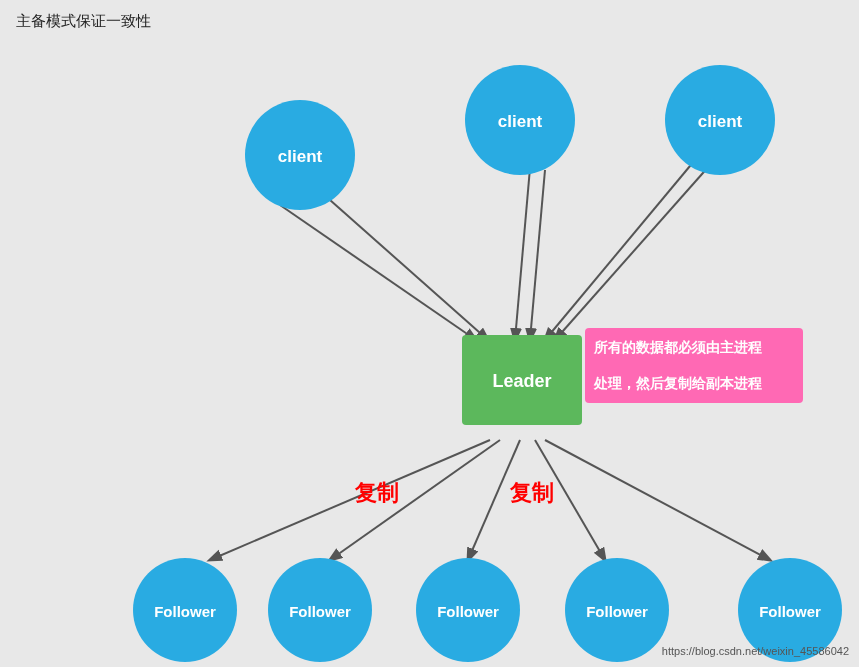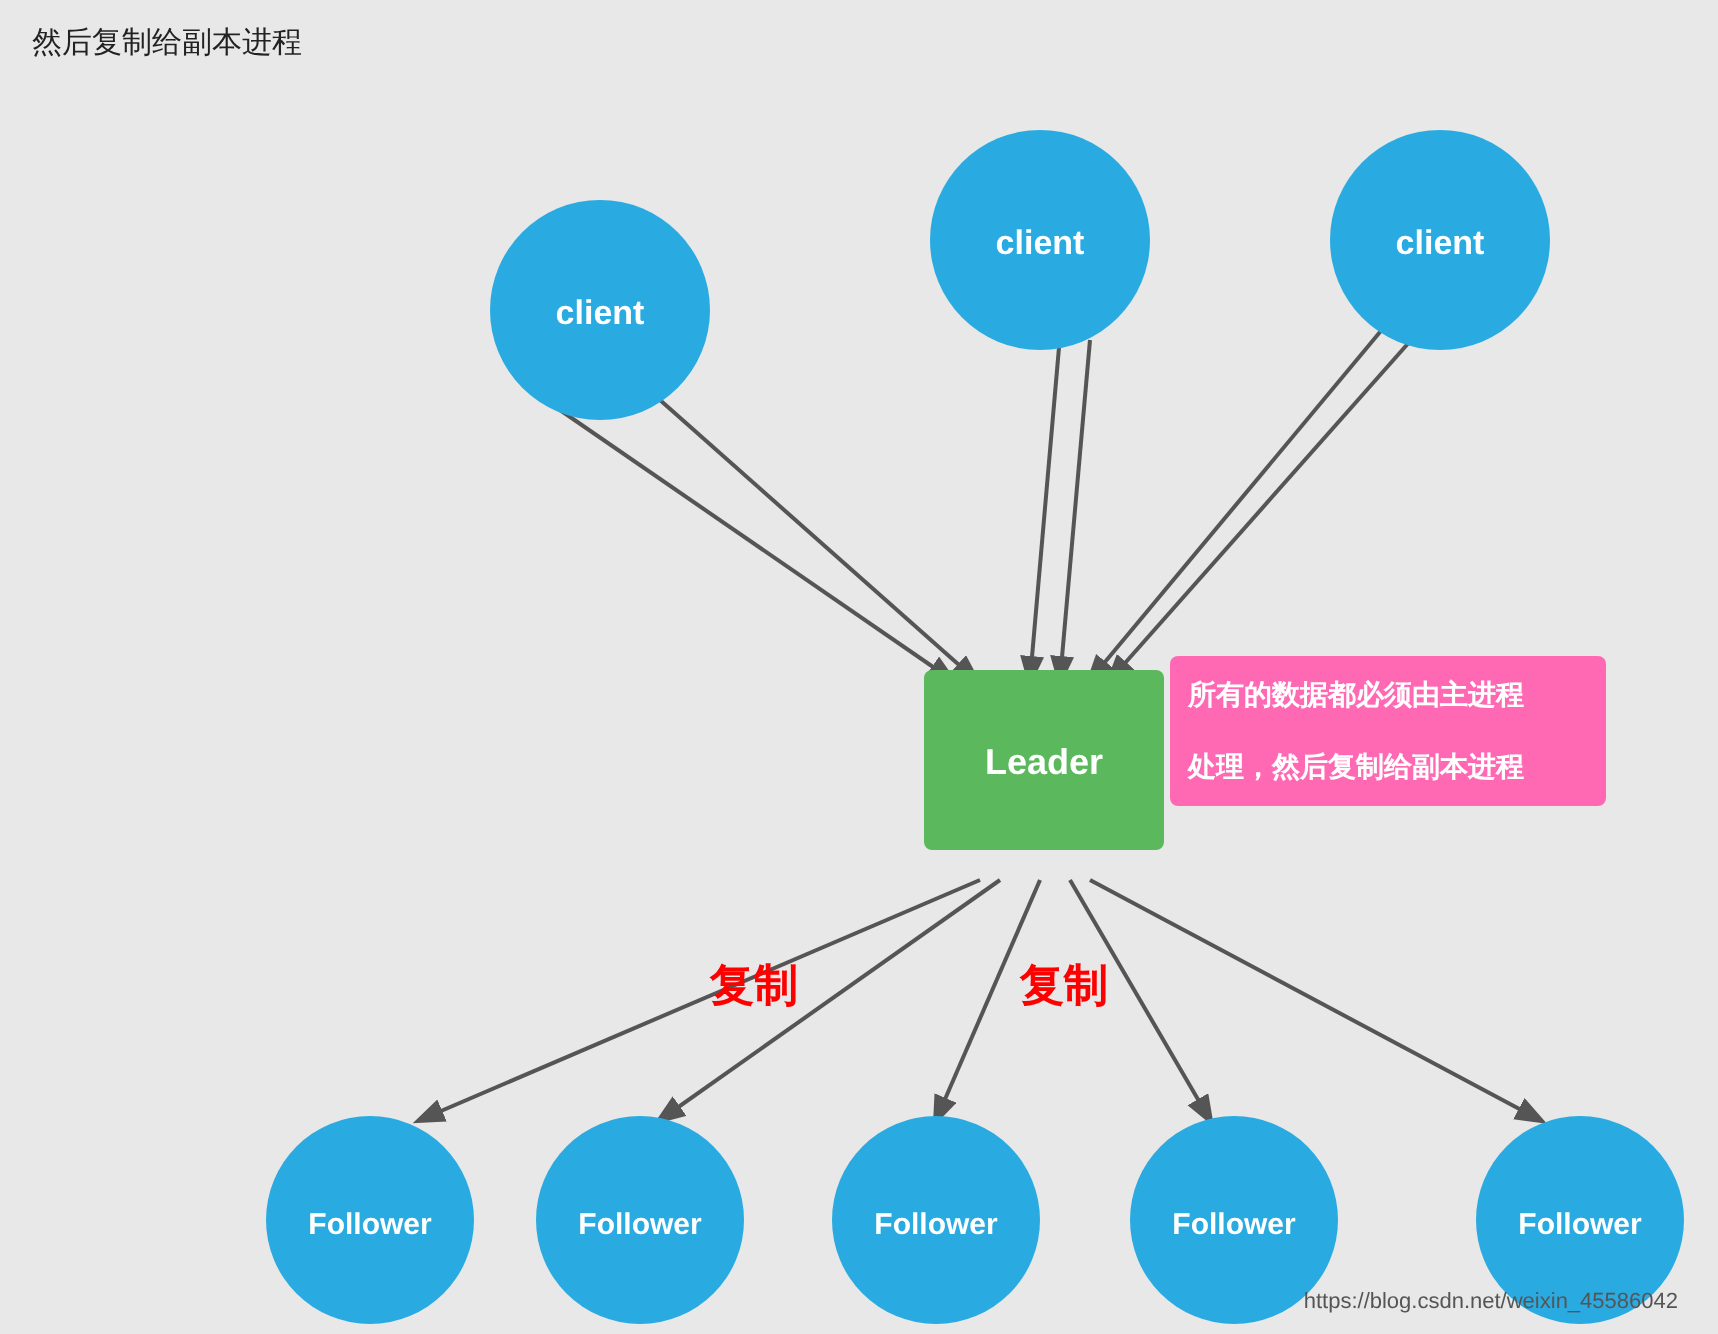--- a/index.html
+++ b/index.html
@@ -22,30 +22,30 @@
     svg#diagram {
       position: absolute;
       top: 0;
       left: 0;
       width: 859px;
       height: 667px;
     }
     .watermark {
       position: absolute;
       bottom: 10px;
-      right: 20px;
+      right: 10px;
       font-size: 11px;
       color: #555;
       margin-top: 23px;
     }
   </style>
 </head>
 <body>
 
-<span class="title">然后复制给副本进程</span>
+<span class="title">主备模式保证一致性</span>
 
 <svg id="diagram">
 
   <defs>
     <marker id="arrow" markerWidth="8" markerHeight="8" refX="6" refY="3" orient="auto">
       <path d="M0,0 L0,6 L8,3 z" fill="#555"></path>
     </marker>
   </defs>
 
   <line x1="330" y1="200" x2="488" y2="340" stroke="#555" stroke-width="2" marker-end="url(#arrow)"></line>

